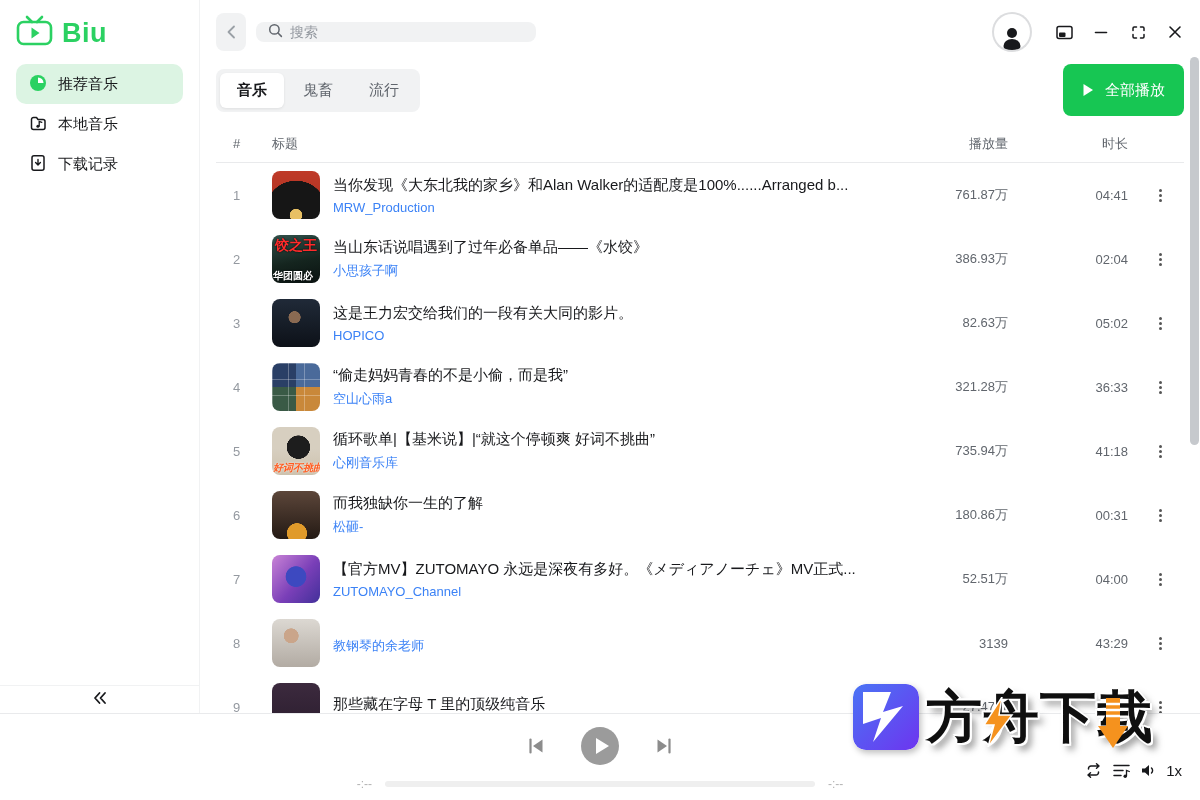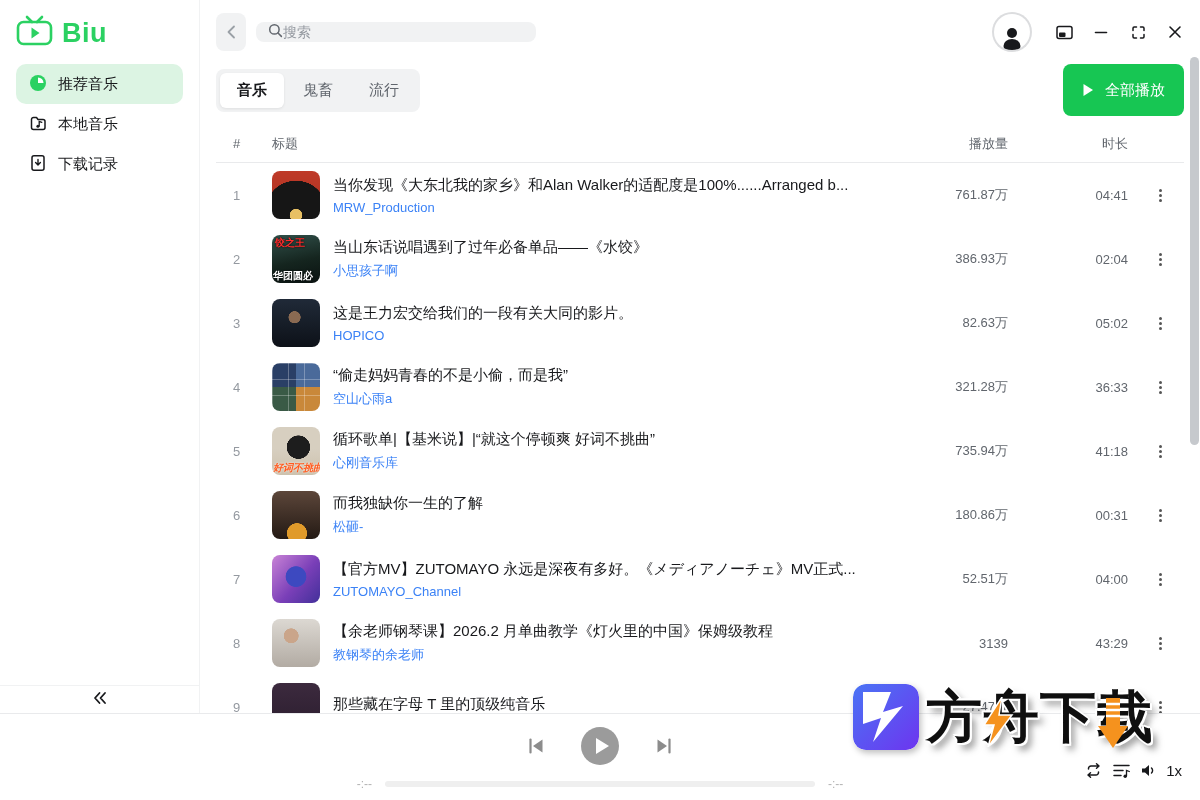--- a/index.html
+++ b/index.html
@@ -12,21 +12,21 @@
   .logo-text { color:#2bd162; font-size:27px; font-weight:bold; letter-spacing:.5px; }
   .nav { padding:0 16px;text-align:center; }
   .nav-item { display:flex; align-items:center; gap:11px; height:40px; border-radius:10px; padding:0 13px; font-size:15px; color:#18191c; cursor:pointer; }
   .nav-item.active { background:#dcf4e3; }
   .collapse-bar { position:absolute; bottom:0; left:0; width:100%; height:28px; border-top:1px solid #f1f2f3; display:flex; align-items:center; justify-content:center; cursor:pointer; font-size:15px; font-weight:bold; color:#18191c; }
 
   
   .main { position:absolute; left:200px; top:0; width:1000px; height:713px; padding:0 16px; }
   .topbar { display:flex; align-items:center; height:64px; gap:10px; }
   .back-btn { width:30px; height:38px; background:#f1f2f3; border-radius:8px; display:flex; align-items:center; justify-content:center; cursor:pointer; }
-  .search-box { width:280px; height:20px; background:#f1f2f3; border-radius:8px; display:flex; align-items:center; padding:0 12px; }
+  .search-box { width:280px; height:20px; background:#f1f2f3; border-radius:8px; display:flex; align-items:center; padding:0 12px; gap:7px; }
   .search-box input { border:none; outline:none; background:transparent; font-size:14px; color:#18191c; width:100%; font-family:inherit; }
   .search-box input::placeholder { color:#9499a0; }
   .topbar-right { margin-left:auto; display:flex; align-items:center; gap:19px; }
   .avatar { width:36px; height:36px; border-radius:50%; background:#fff; box-shadow:0 0 0 2px #dcdddf; display:flex; align-items:flex-end; justify-content:center; overflow:hidden; margin-right:6px; cursor:pointer; }
   .win-btn { width:18px; height:18px; display:flex; align-items:center; justify-content:center; cursor:pointer; }
 
   .tabs-row { display:flex; align-items:center; justify-content:space-between; }
   .tabs { display:flex; background:#f1f2f3; border-radius:8px; padding:4px; gap:2px; }
   .tab { padding:8px 17px; font-size:15px; color:#61666d; border-radius:6px; cursor:pointer; white-space:nowrap; }
   .tab.active { background:#fff; color:#18191c; font-weight:bold; box-shadow:0 1px 3px rgba(0,0,0,.08); }
@@ -37,21 +37,21 @@
   .col-title { flex:1; min-width:0; }
   .col-plays { width:130px; text-align:right; padding-right:12px; flex-shrink:0; }
   .col-duration { width:116px; text-align:right; padding-right:8px; flex-shrink:0; }
   .col-menu { width:48px; display:flex; justify-content:center; flex-shrink:0; }
 
   .song-list { overflow:hidden; }
   .song-row { display:flex; align-items:center; height:64px; cursor:pointer; }
   .song-row .col-index { color:#9499a0; font-size:13px; }
   .title-cell { flex:1; min-width:0; display:flex; align-items:center; }
   .thumb { width:48px; height:48px; border-radius:8px; margin-right:13px; flex-shrink:0; position:relative; overflow:hidden; }
-  .thumb-text-top { position:absolute; top:3px; left:3px; font-size:10px; font-weight:bold; color:#ff2b2b; text-shadow:0 0 2px #000; line-height:1; }
+  .thumb-text-top { position:absolute; top:3px; left:3px; font-size:14px; font-weight:bold; color:#ff2b2b; text-shadow:0 0 2px #000; line-height:1; }
   .thumb-text-bottom { position:absolute; bottom:2px; left:1px; font-size:10px; font-weight:bold; color:#fff; text-shadow:0 0 2px #000; line-height:1; white-space:nowrap; }
   .t5 .thumb-text-bottom { color:#ff5a1e; font-style:italic; text-shadow:0 0 2px #fff; }
   .song-text { min-width:0; }
   .song-title { font-size:15px; color:#18191c; white-space:nowrap; overflow:hidden; text-overflow:ellipsis; }
   .song-artist { font-size:13px; color:#3b82f6; margin-top:5px; white-space:nowrap; overflow:hidden; text-overflow:ellipsis; }
   .song-row .col-plays, .song-row .col-duration { color:#61666d; font-size:13px; }
   .kebab { display:flex; flex-direction:column; gap:2px; align-items:center; cursor:pointer; padding:4px; }
   .kebab i { width:3px; height:3px; border-radius:50%; background:#555; }
 
   
@@ -377,21 +377,20 @@
   </div>
 
   <div class="song-row">
     <div class="col-index">8</div>
     <div class="title-cell">
       <div class="thumb t8">
         <span class="thumb-text-top"></span>
         <span class="thumb-text-bottom"></span>
       </div>
       <div class="song-text">
-        <div class="song-title">【余老师钢琴课】2026.2 月单曲教学《灯火里的中国》保姆级教程</div>
         <div class="song-artist">教钢琴的余老师</div>
       </div>
     </div>
     <div class="col-plays">3139</div>
     <div class="col-duration">43:29</div>
     <div class="col-menu">
       <div class="kebab">
             <i></i>
             <i></i>
             <i></i>

